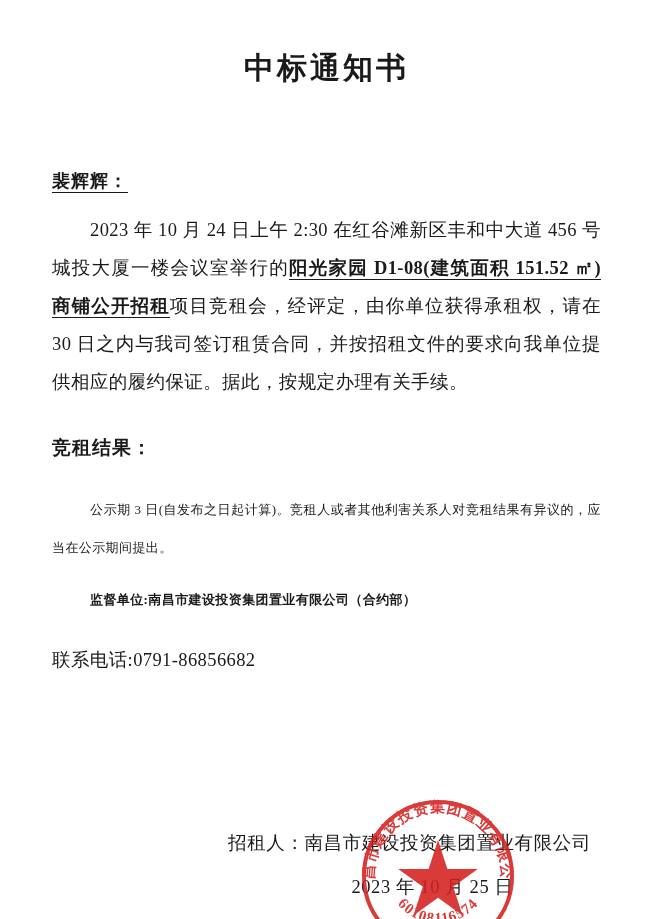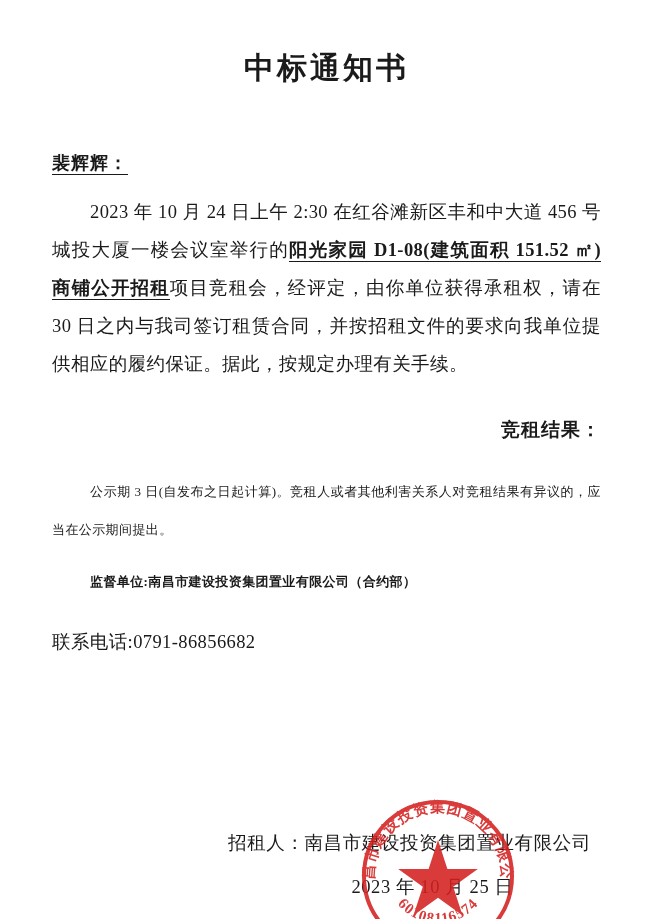--- a/index.html
+++ b/index.html
@@ -21,21 +21,21 @@
     height: 919px;
     box-sizing: border-box;
     padding: 0 52px;
   }
   .doc-title {
     text-align: center;
     font-size: 30px;
     font-weight: bold;
     letter-spacing: 3px;
     margin-top: 48px;
-    margin-bottom: 0;
+    margin-bottom: 18px;
     font-family: "Liberation Serif", serif;
   }
   .salutation {
     margin-top: 62px;
     font-size: 18px;
     font-weight: bold;
     letter-spacing: 1px;
     display: inline-block;
   }
   .salutation .uline {
@@ -63,21 +63,20 @@
   .b {
     font-weight: bold;
   }
   .result-row {
     margin-top: 34px;
     font-size: 19px;
     font-weight: bold;
     letter-spacing: 1px;
     display: flex;
     align-items: flex-end;
-    flex-direction: column;
   }
   .result-label {
     white-space: nowrap;
   }
   .result-value {
     border-bottom: 1.5px solid #1a1a1a;
     padding: 0 10px 1px 14px;
     margin-left: 4px;
     white-space: nowrap;
   }

